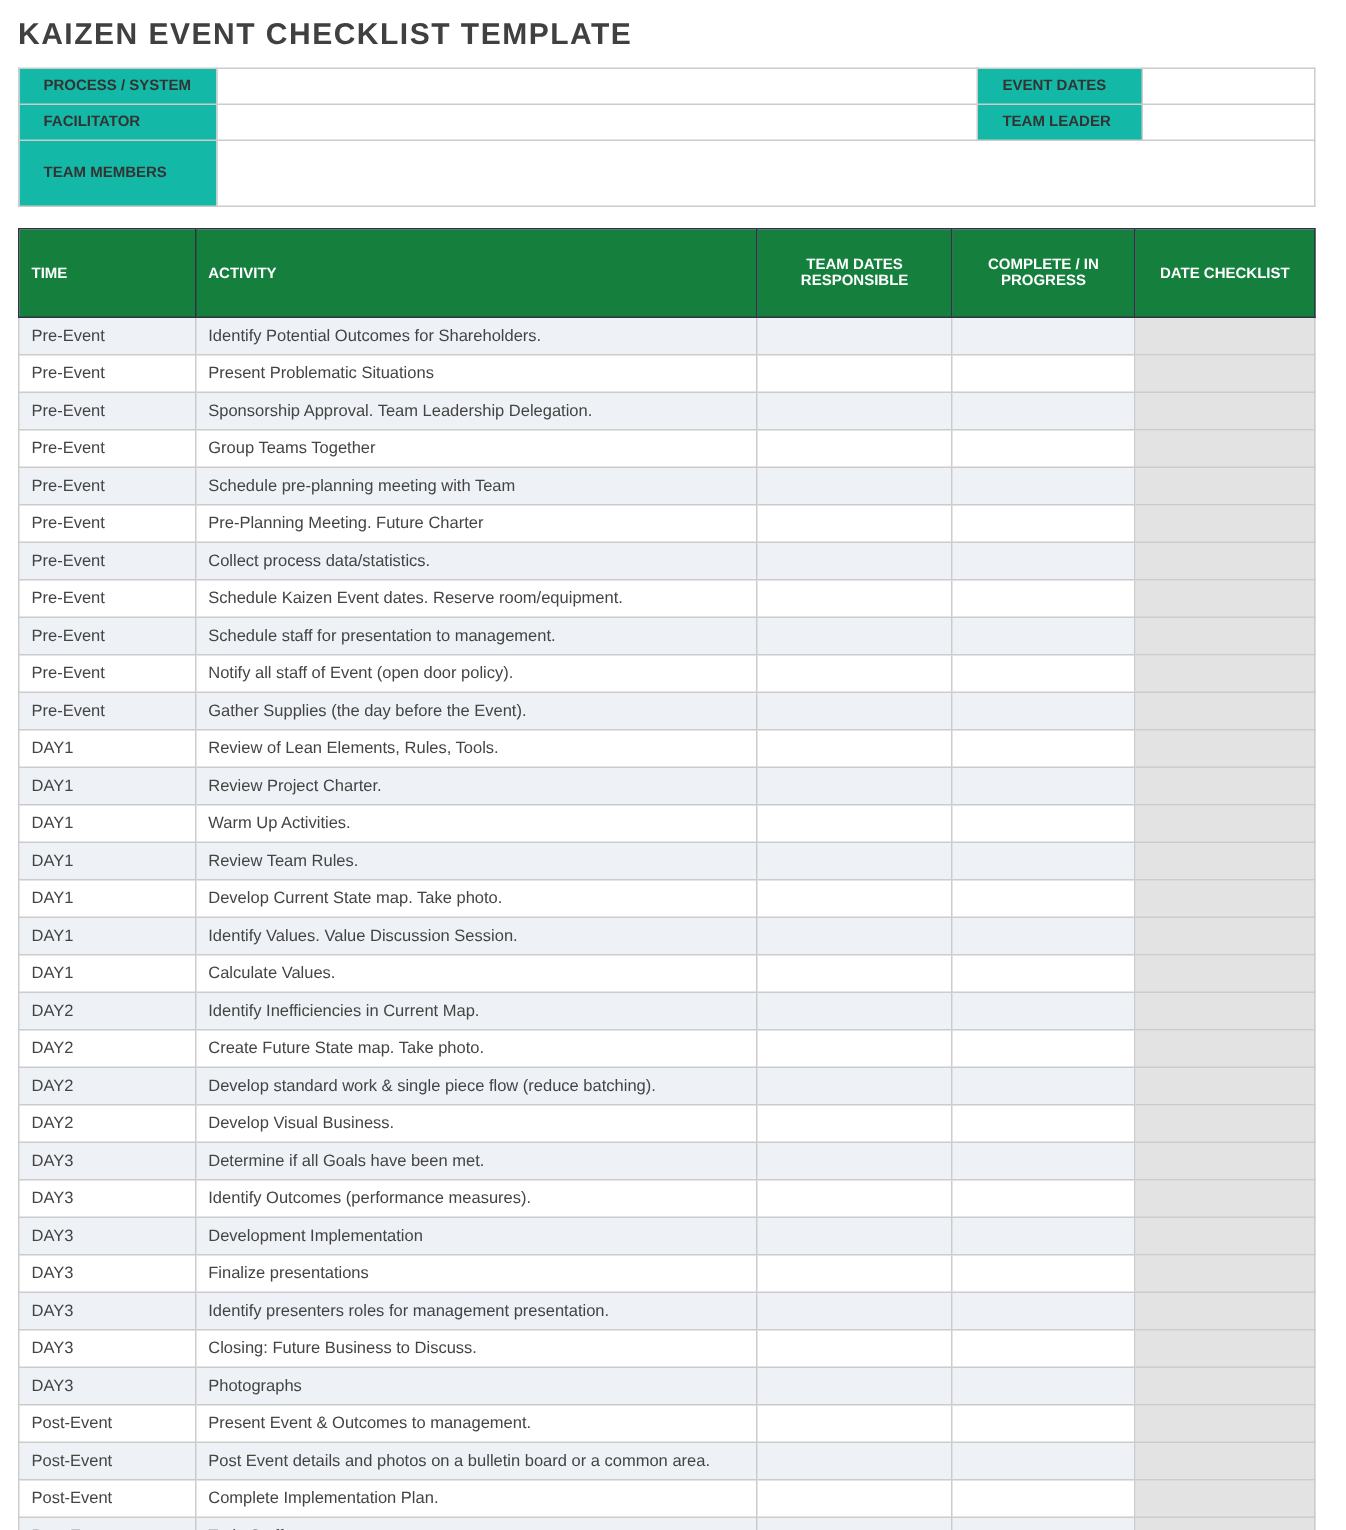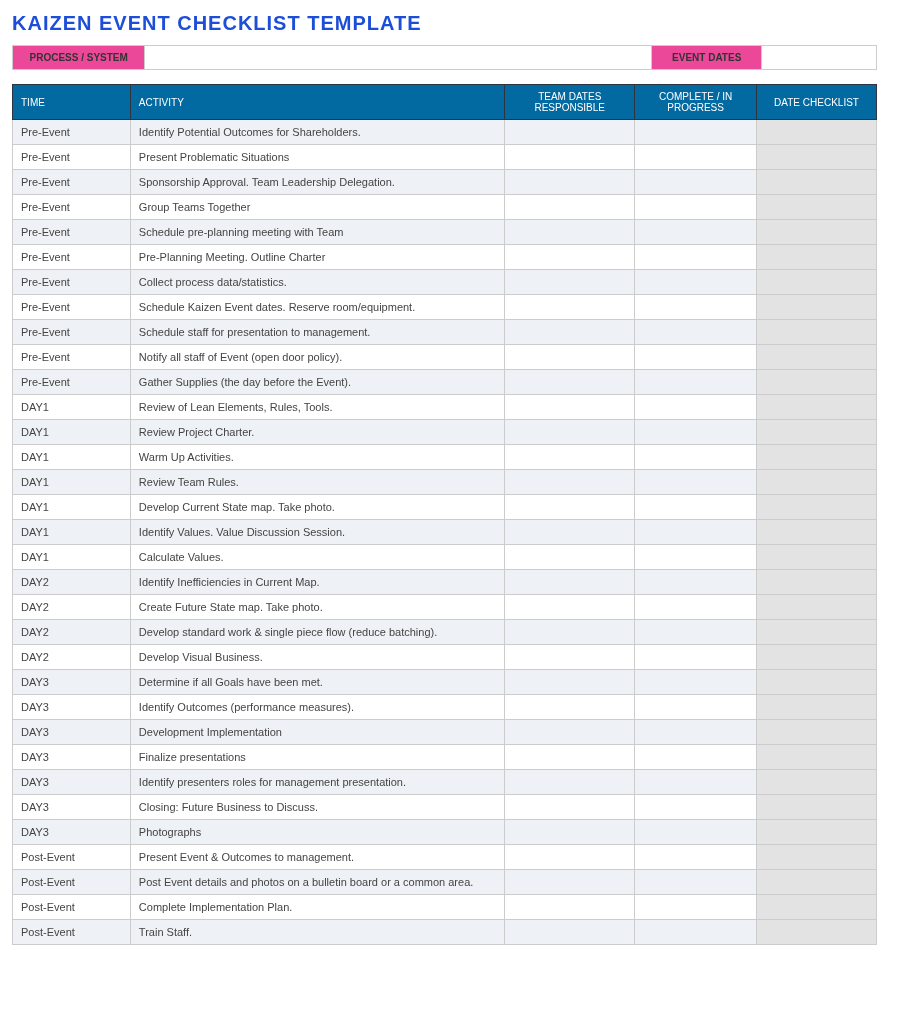--- a/index.html
+++ b/index.html
@@ -9,46 +9,46 @@
     font-family: "Helvetica Neue", Helvetica, Arial, sans-serif;
     font-size: 11px;
     color: #333;
     background: #fff;
     width: 897px;
   }
   h1.title {
     font-size: 20px;
     font-weight: 700;
     letter-spacing: 1px;
-    color: #1d4ed8;
+    color: #404040;
     margin: 0 0 10px 0;
   }
   table { border-collapse: collapse; width: 865px; }
   
   .info-table td { border: 1px solid #ccc; padding: 0; }
   .info-table .label {
-    background: #ec4899;
+    background: #14b8a6;
     font-weight: 700;
     font-size: 10px;
-    text-align: center;
+    text-align: left;
     padding: 6px 16px;
     color: #333;
     white-space: nowrap;
   }
   .info-table .input { background: #fff; }
   .info-table .tall td { height: 44px; }
   
   .checklist { margin-top: 14px; }
   .checklist th {
-    background: #0369a1;
+    background: #15803d;
     color: #fff;
     font-size: 10px;
-    font-weight: 400;
+    font-weight: 700;
     text-align: left;
-    padding: 6px 8px;
+    padding: 18px 8px;
     border: 1px solid #2d3542;
   }
   .checklist th.center { text-align: center; }
   .checklist td {
     border: 1px solid #ccc;
     padding: 6px 8px;
     height: 16px;
     color: #444;
   }
   .checklist tbody tr:nth-child(odd) td { background: #eef1f5; }
@@ -67,20 +67,30 @@
 <h1 class="title">KAIZEN EVENT CHECKLIST TEMPLATE</h1>
 
 <table class="info-table">
   <tbody>
       <tr>
     <td class="label" style="width:118px">PROCESS / SYSTEM</td>
     <td class="input" style="width:503px"></td>
     <td class="label" style="width:109px">EVENT DATES</td>
     <td class="input" style="width:114px"></td>
   </tr>
+  <tr>
+    <td class="label">FACILITATOR</td>
+    <td class="input"></td>
+    <td class="label">TEAM LEADER</td>
+    <td class="input"></td>
+  </tr>
+  <tr class="tall">
+    <td class="label">TEAM MEMBERS</td>
+    <td class="input" colspan="3"></td>
+  </tr>
 </tbody>
   </table>
 
 <table class="checklist">
   <thead>
     <tr>
       <th class="col-time">TIME</th>
       <th class="col-activity">ACTIVITY</th>
       <th class="col-tm center">TEAM DATES RESPONSIBLE</th>
       <th class="col-comp center">COMPLETE / IN PROGRESS</th>
@@ -118,21 +128,21 @@
       </tr>
       <tr>
         <td>Pre-Event</td>
         <td>Schedule pre-planning meeting with Team</td>
         <td></td>
         <td></td>
         <td class="date-col"></td>
       </tr>
       <tr>
         <td>Pre-Event</td>
-        <td>Pre-Planning Meeting. Outline Charter</td>
+        <td>Pre-Planning Meeting. Future Charter</td>
         <td></td>
         <td></td>
         <td class="date-col"></td>
       </tr>
       <tr>
         <td>Pre-Event</td>
         <td>Collect process data/statistics.</td>
         <td></td>
         <td></td>
         <td class="date-col"></td>

